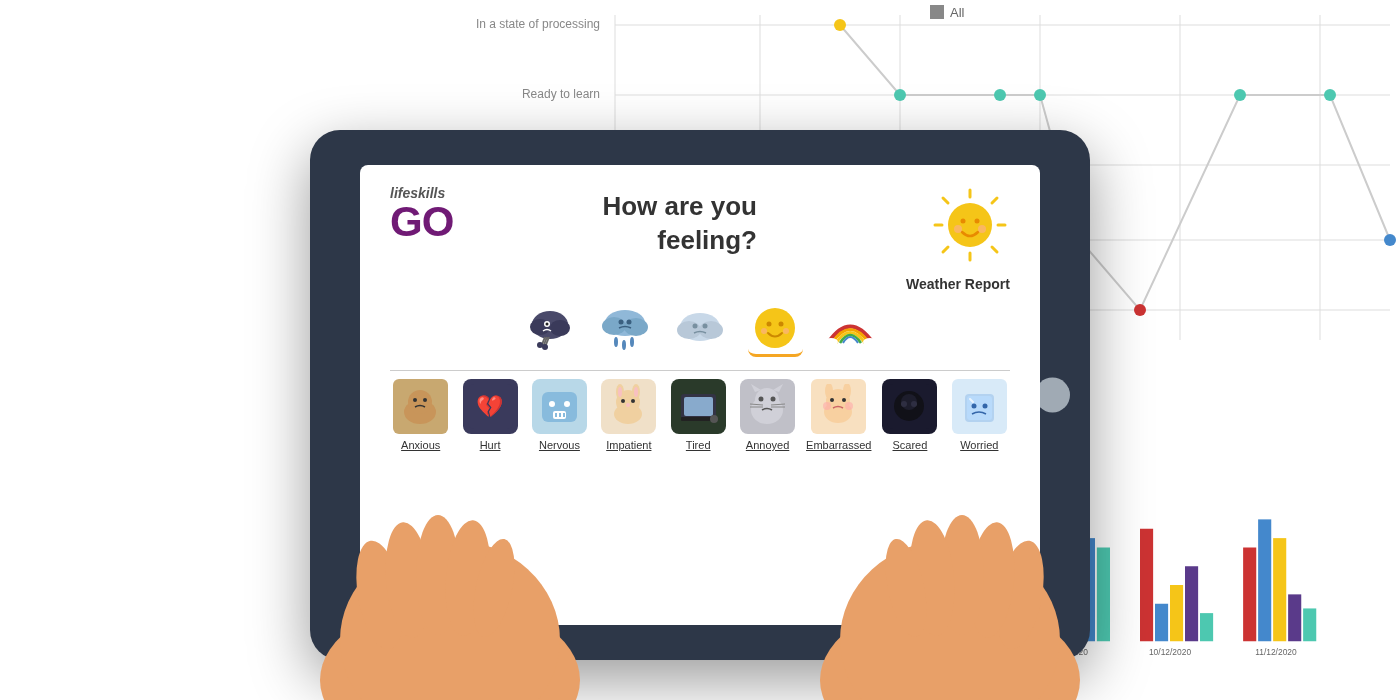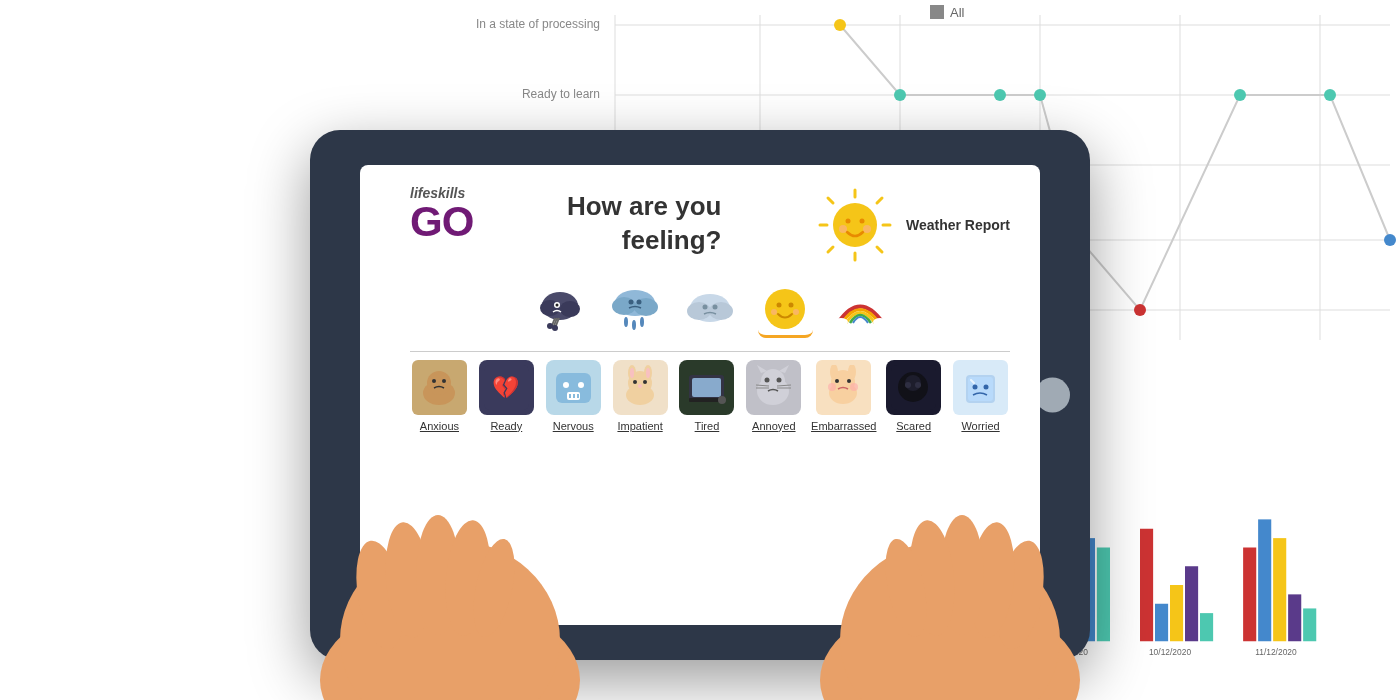--- a/index.html
+++ b/index.html
@@ -38,21 +38,20 @@
       justify-content: center;
     }
 
     .tablet-inner {
       width: 680px;
       height: 460px;
       background: #ffffff;
       border-radius: 8px;
       overflow: hidden;
       position: relative;
-      padding-left: 20px;
     }
 
     
     .tablet-camera {
       position: absolute;
       right: 20px;
       top: 50%;
       transform: translateY(-50%);
       width: 35px;
       height: 35px;
@@ -94,22 +93,22 @@
     .logo-go {
       font-size: 42px;
       font-weight: 900;
       color: #701a75;
       line-height: 1;
       letter-spacing: -1px;
     }
 
     .weather-report {
       display: flex;
-      flex-direction: row;
-      align-items: center;
+      flex-direction: column;
+      align-items: flex-end;
       gap: 11px;
     }
 
     .sun-icon {
       width: 80px;
       height: 80px;
     }
 
     .weather-label {
       font-size: 14px;
@@ -435,21 +434,21 @@
           <div class="emotion-name">Anxious</div>
         </div>
 
         <div class="emotion-item">
           <div class="emotion-img dark-bg">
             <svg width="45" height="45" viewBox="0 0 45 45">
               <rect width="45" height="45" rx="6" fill="#3a3a5c"></rect>
               <text x="22" y="30" text-anchor="middle" font-size="22" fill="#cc4444">💔</text>
             </svg>
           </div>
-          <div class="emotion-name">Ready</div>
+          <div class="emotion-name">Hurt</div>
         </div>
 
 
         <div class="emotion-item">
           <div class="emotion-img light-blue-bg">
             <svg width="45" height="45" viewBox="0 0 45 45">
               <rect x="5" y="8" width="35" height="30" rx="6" fill="#88bbdd"></rect>
               <circle cx="15" cy="20" r="3" fill="#fff"></circle>
               <circle cx="30" cy="20" r="3" fill="#fff"></circle>
               <rect x="16" y="27" width="13" height="8" rx="2" fill="white"></rect>

